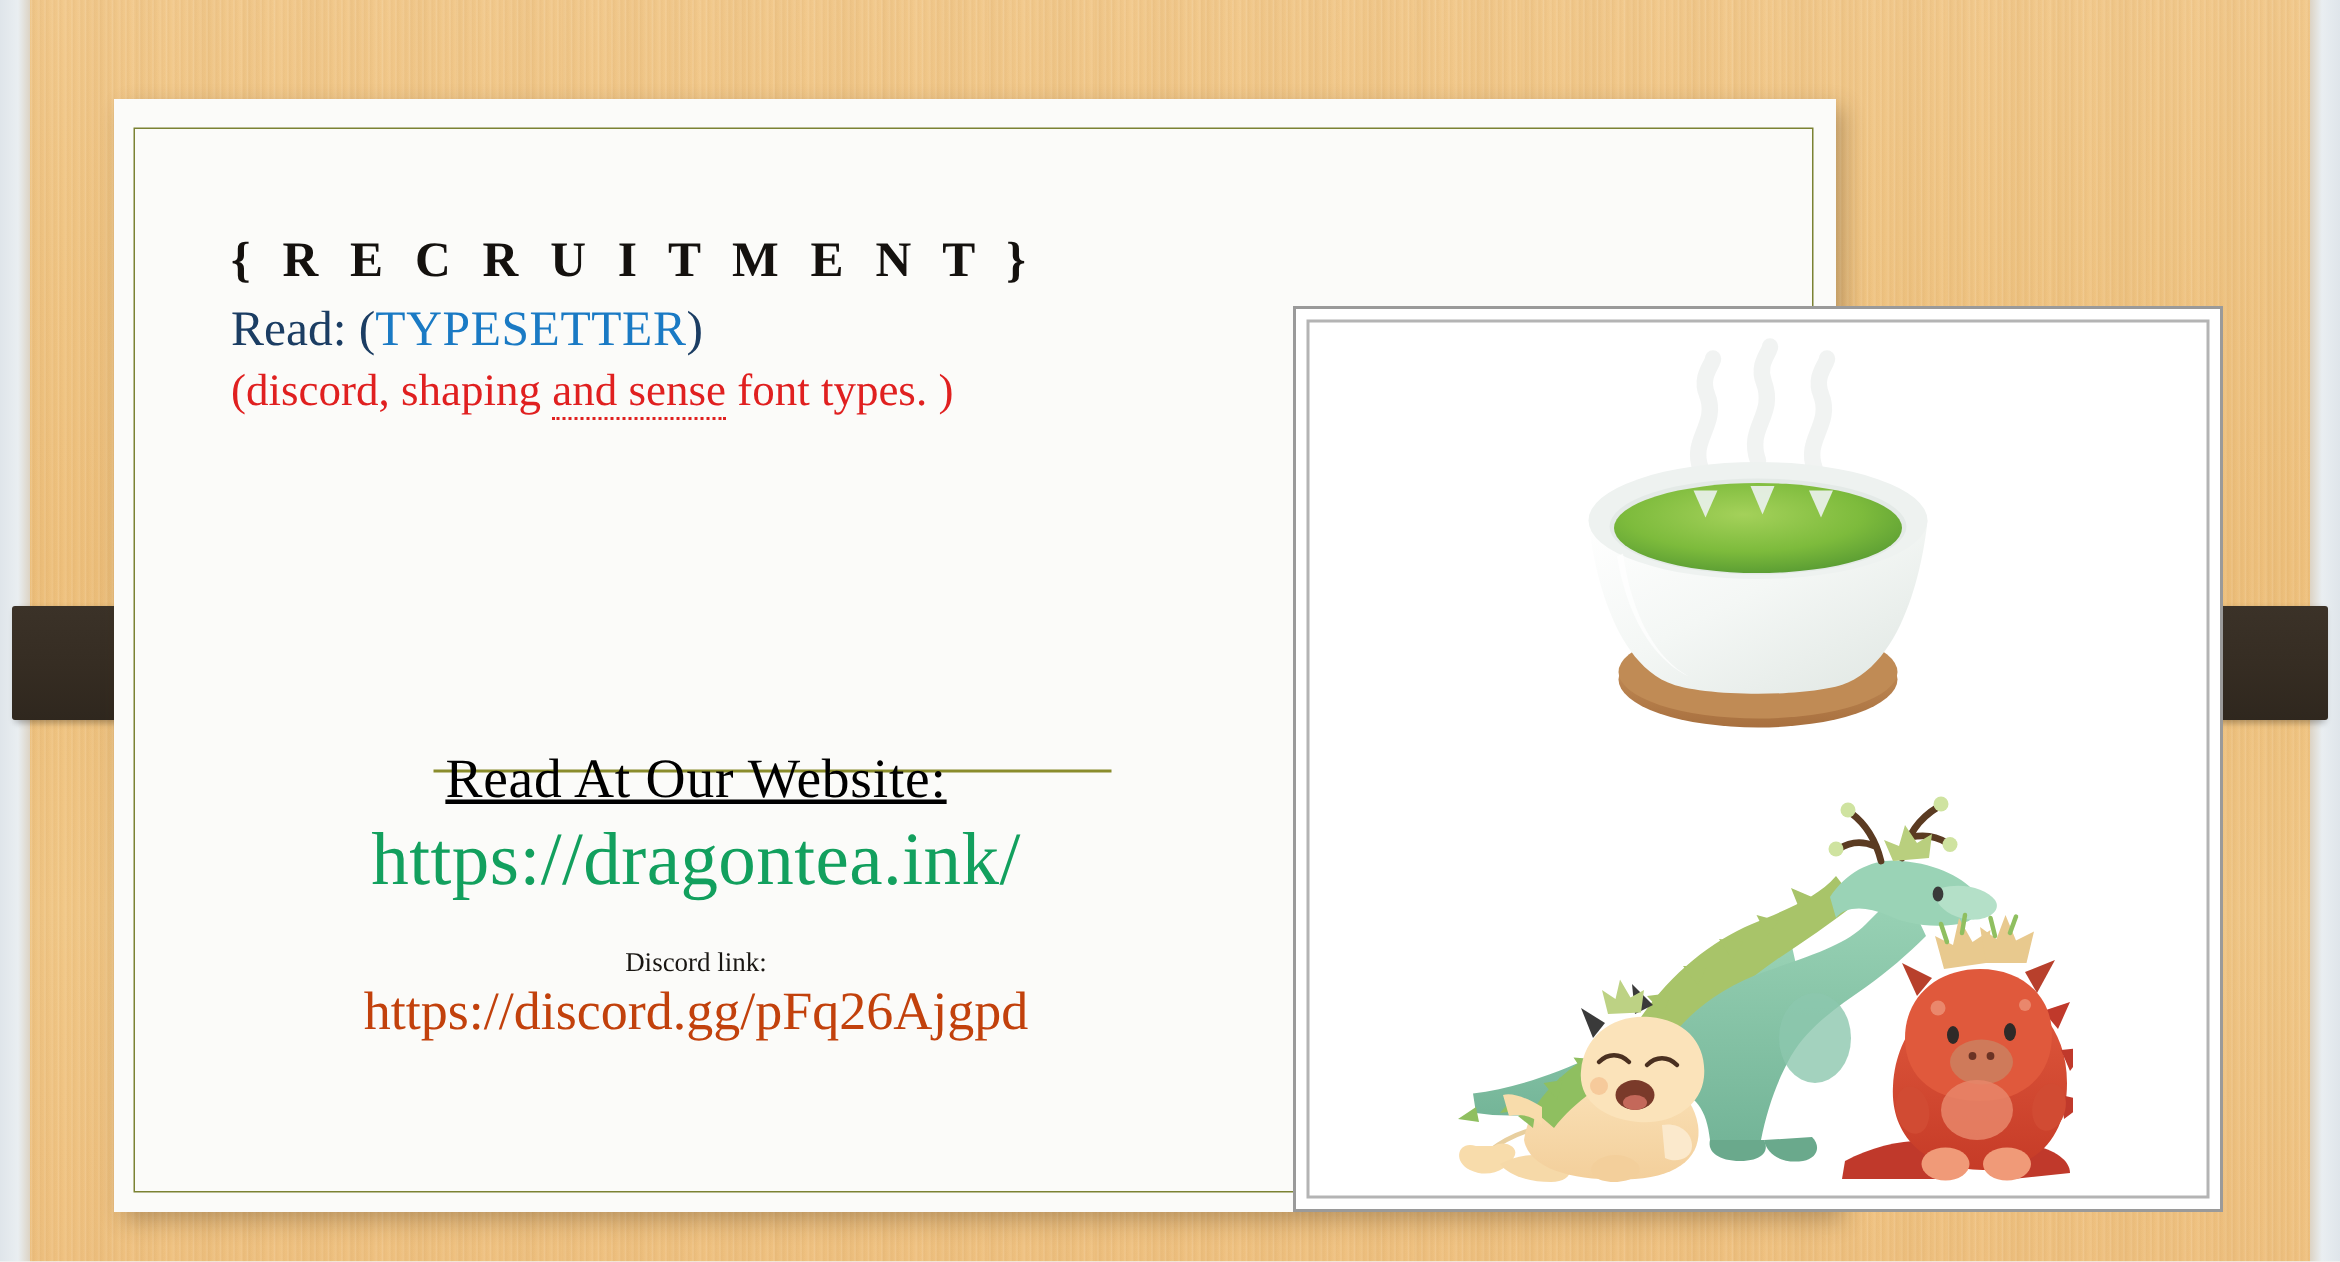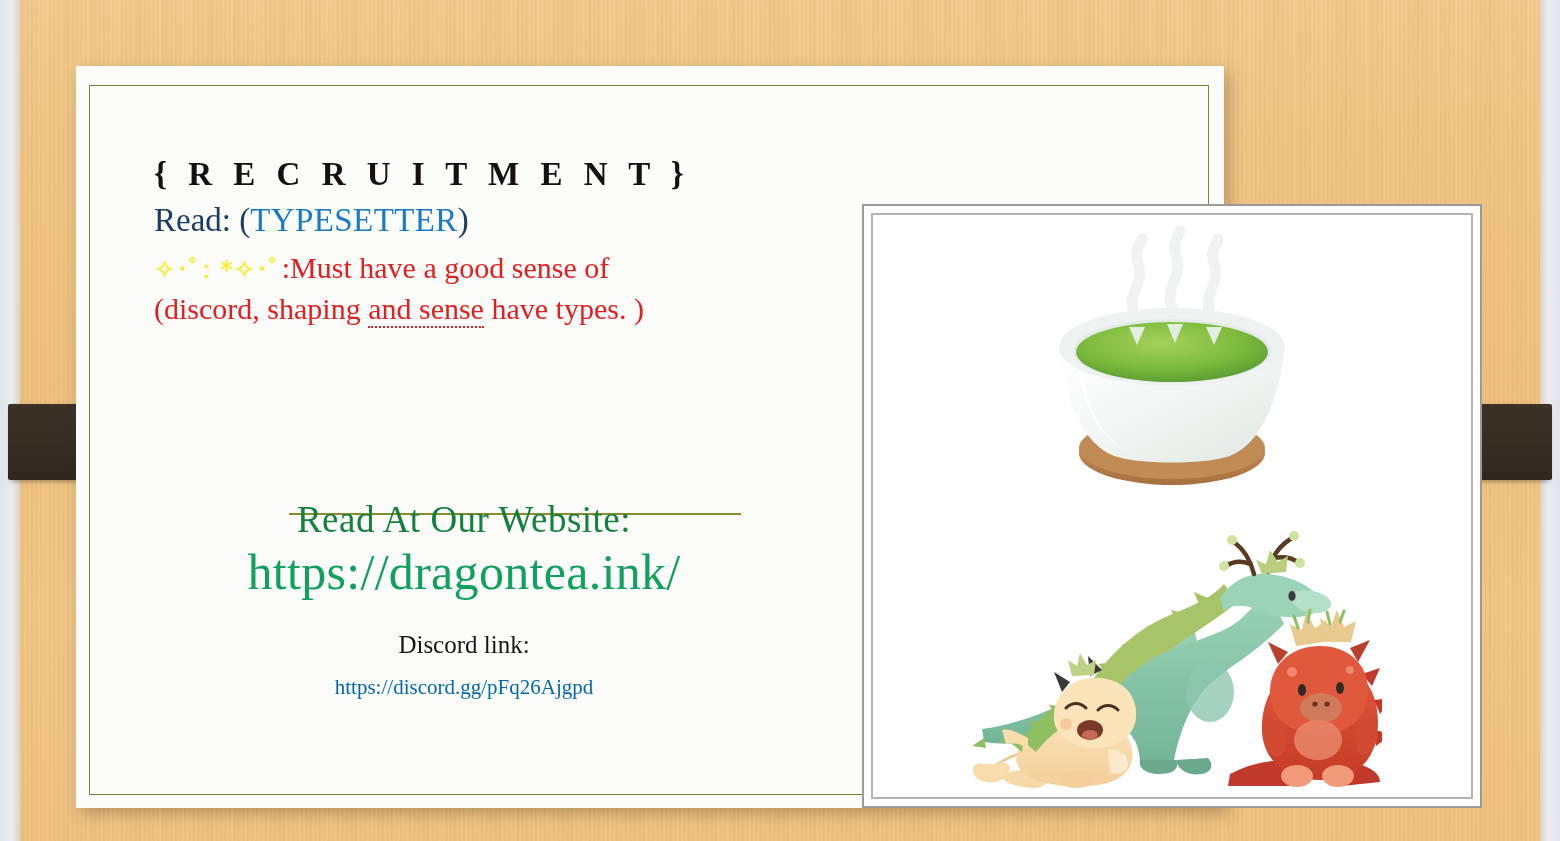--- a/index.html
+++ b/index.html
@@ -87,24 +87,24 @@
   }
 
   
   #divider {
     position: absolute; left: 213px; top: 447px; width: 452px; height: 0;
     border-top: 2.4px solid #8a8c2c;
   }
 
   
   #website-block { position: absolute; left: 78px; top: 432px; width: 620px; text-align: center; }
-  #website-label { font-size: 37px; color: #15803d; letter-spacing: 0.5px; }
+  #website-label { font-size: 37px; color: #000000; letter-spacing: 0.5px; text-decoration: underline; }
   #website-url   { font-size: 50px; color: #12a05e; margin-top: 2px; letter-spacing: 0.3px; }
-  #discord-label { font-size: 25px; color: #191612; margin-top: 30px; }
-  #discord-url   { font-size: 21px; color: #0369a1; margin-top: 16px; }
+  #discord-label { font-size: 18px; color: #191612; margin-top: 30px; }
+  #discord-url   { font-size: 36px; color: #c2410c; margin-top: 1px; }
 
   
   #picture-frame {
     position: absolute; left: 786px; top: 138px; width: 620px; height: 604px;
     border: 2px solid #9a9a9a;
     background: #ffffff;
     padding: 7px;
   }
   #picture-frame-inner {
     width: 100%; height: 100%;
@@ -129,26 +129,23 @@
   <div id="card-inner-border"></div>
 
   <div id="text-col">
 
     <div id="heading">{ R E C R U I T M E N T }</div>
 
     <div id="role-line">
       <span>Read: (</span><span class="role-value">TYPESETTER</span><span>)</span>
     </div>
 
-    <div class="bullet-line">
-      <span class="sparkle">✧･ﾟ: *✧･ﾟ</span><span class="req-red">:</span><span class="req-red">Must have a good sense of</span>
-    </div>
 
     <div id="req-line2">
-      <span>(discord, shaping </span><span class="spellcheck">and sense</span><span> have types. )</span>
+      <span>(discord, shaping </span><span class="spellcheck">and sense</span><span> font types. )</span>
     </div>
 
   </div>
 
   <div id="divider"></div>
 
   <div id="website-block">
     <div id="website-label">Read At Our Website:</div>
     <div id="website-url">https://dragontea.ink/</div>
     <div id="discord-label">Discord link:</div>

